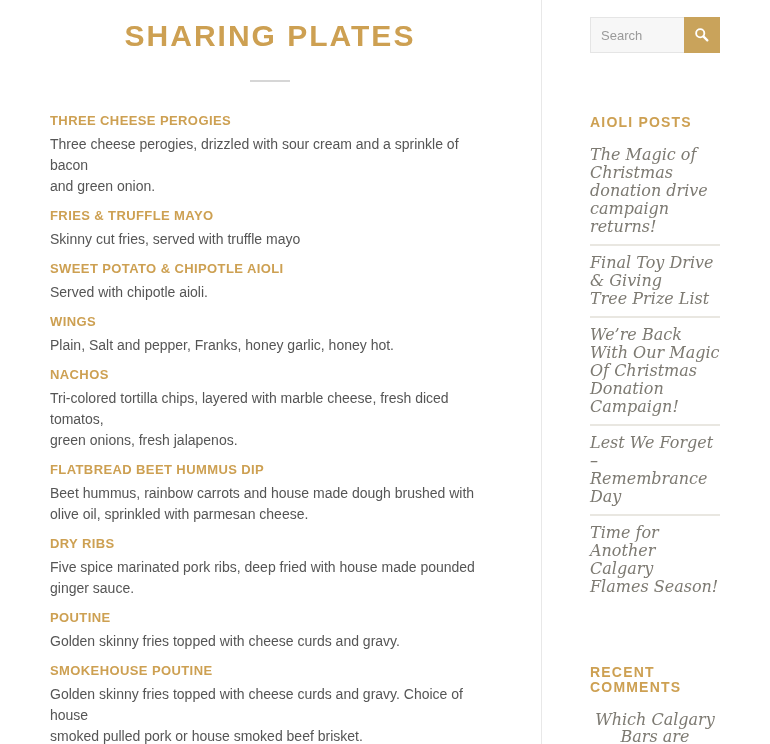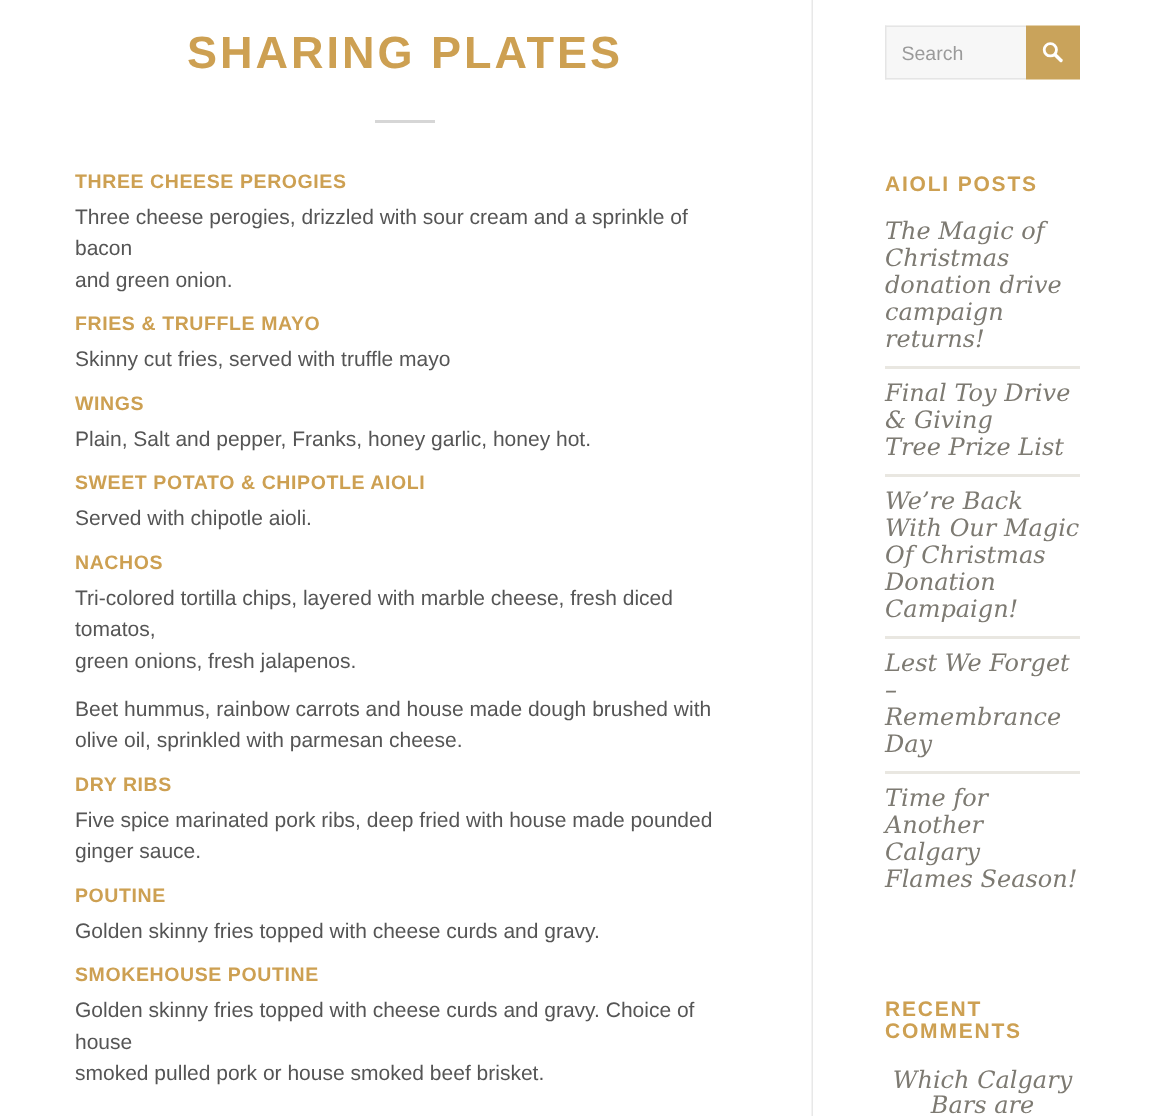--- a/index.html
+++ b/index.html
@@ -93,33 +93,34 @@
       <div class="menu-item">
         <h3 class="menu-item-name">THREE CHEESE PEROGIES</h3>
         <p class="menu-item-desc">Three cheese perogies, drizzled with sour cream and a sprinkle of bacon
 and green onion.</p>
       </div>
       <div class="menu-item">
         <h3 class="menu-item-name">FRIES &amp; TRUFFLE MAYO</h3>
         <p class="menu-item-desc">Skinny cut fries, served with truffle mayo</p>
       </div>
       <div class="menu-item">
+        <h3 class="menu-item-name">SWEET POTATO &amp; CHIPOTLE AIOLI</h3>
+        <p class="menu-item-desc">Served with chipotle aioli.</p>
+      </div>
+      <div class="menu-item">
         <h3 class="menu-item-name">WINGS</h3>
         <p class="menu-item-desc">Plain, Salt and pepper, Franks, honey garlic, honey hot.</p>
-      </div>
-      <div class="menu-item">
-        <h3 class="menu-item-name">SWEET POTATO &amp; CHIPOTLE AIOLI</h3>
-        <p class="menu-item-desc">Served with chipotle aioli.</p>
       </div>
       <div class="menu-item">
         <h3 class="menu-item-name">NACHOS</h3>
         <p class="menu-item-desc">Tri-colored tortilla chips, layered with marble cheese, fresh diced tomatos,
 green onions, fresh jalapenos.</p>
       </div>
       <div class="menu-item">
+        <h3 class="menu-item-name">FLATBREAD BEET HUMMUS DIP</h3>
         <p class="menu-item-desc">Beet hummus, rainbow carrots and house made dough brushed with
 olive oil, sprinkled with parmesan cheese.</p>
       </div>
       <div class="menu-item">
         <h3 class="menu-item-name">DRY RIBS</h3>
         <p class="menu-item-desc">Five spice marinated pork ribs, deep fried with house made pounded
 ginger sauce.</p>
       </div>
       <div class="menu-item">
         <h3 class="menu-item-name">POUTINE</h3>

